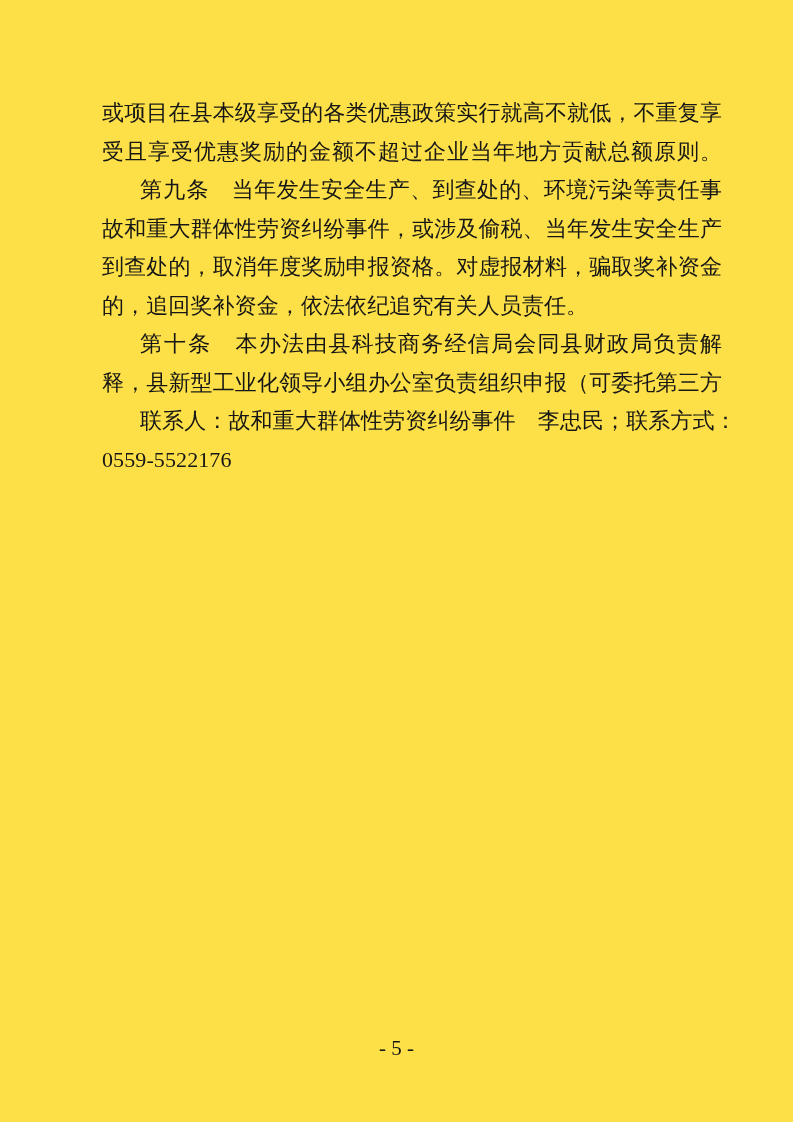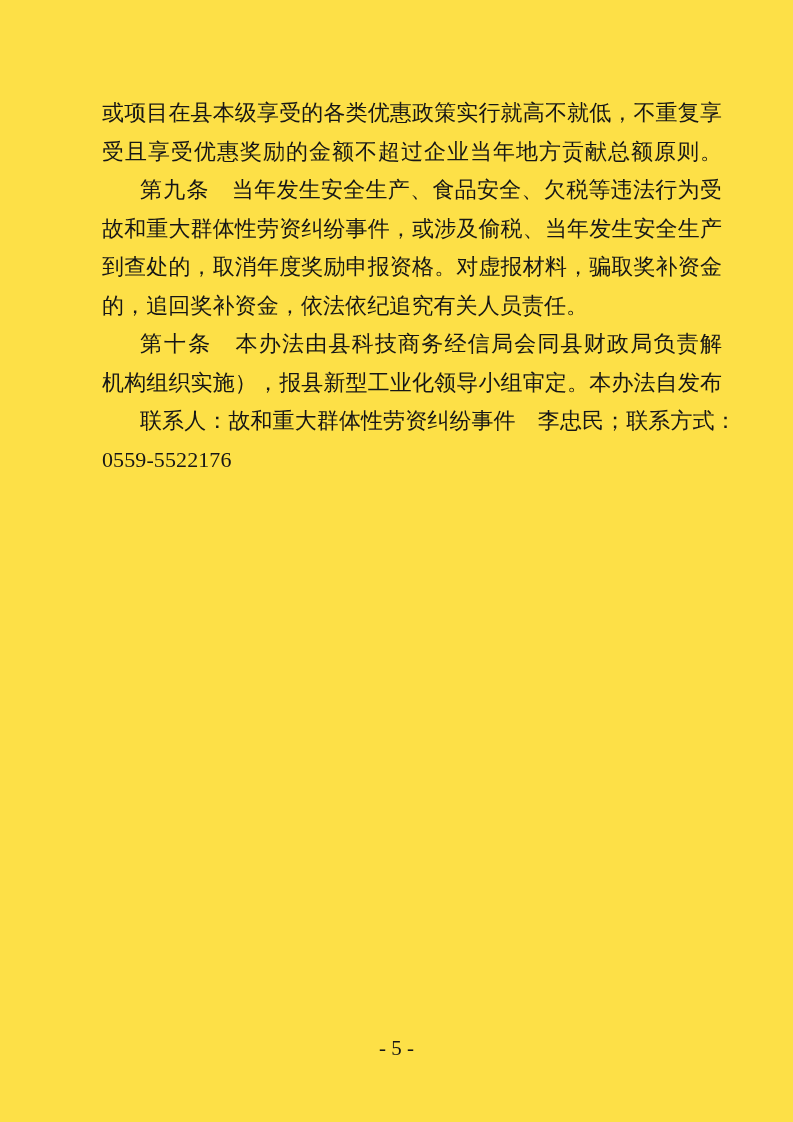--- a/index.html
+++ b/index.html
@@ -56,27 +56,27 @@
 </head>
 <body>
 
 <div class="page">
 
   <div class="content">
 
     <div class="line full">或项目在县本级享受的各类优惠政策实行就高不就低，不重复享</div>
     <div class="line full">受且享受优惠奖励的金额不超过企业当年地方贡献总额原则。</div>
 
-    <div class="line full indent"><span class="art-label">第九条</span><span>　当年发生安全生产、食品安全、欠税等违法行为受</span></div>
+    <div class="line full indent"><span class="art-label">第九条</span><span>　当年发生安全生产、到查处的、环境污染等责任事</span></div>
     <div class="line full">故和重大群体性劳资纠纷事件，或涉及偷税、当年发生安全生产</div>
     <div class="line full">到查处的，取消年度奖励申报资格。对虚报材料，骗取奖补资金</div>
     <div class="line">的，追回奖补资金，依法依纪追究有关人员责任。</div>
 
     <div class="line full indent"><span class="art-label">第十条</span><span>　本办法由县科技商务经信局会同县财政局负责解</span></div>
-    <div class="line full">机构组织实施），报县新型工业化领导小组审定。本办法自发布</div>
+    <div class="line full">释，县新型工业化领导小组办公室负责组织申报（可委托第三方</div>
 
     <div class="line indent">联系人：故和重大群体性劳资纠纷事件　李忠民；联系方式：</div>
     <div class="line">0559-5522176</div>
 
   </div>
 
   <div class="footer">- 5 -</div>
 
 </div>
 

